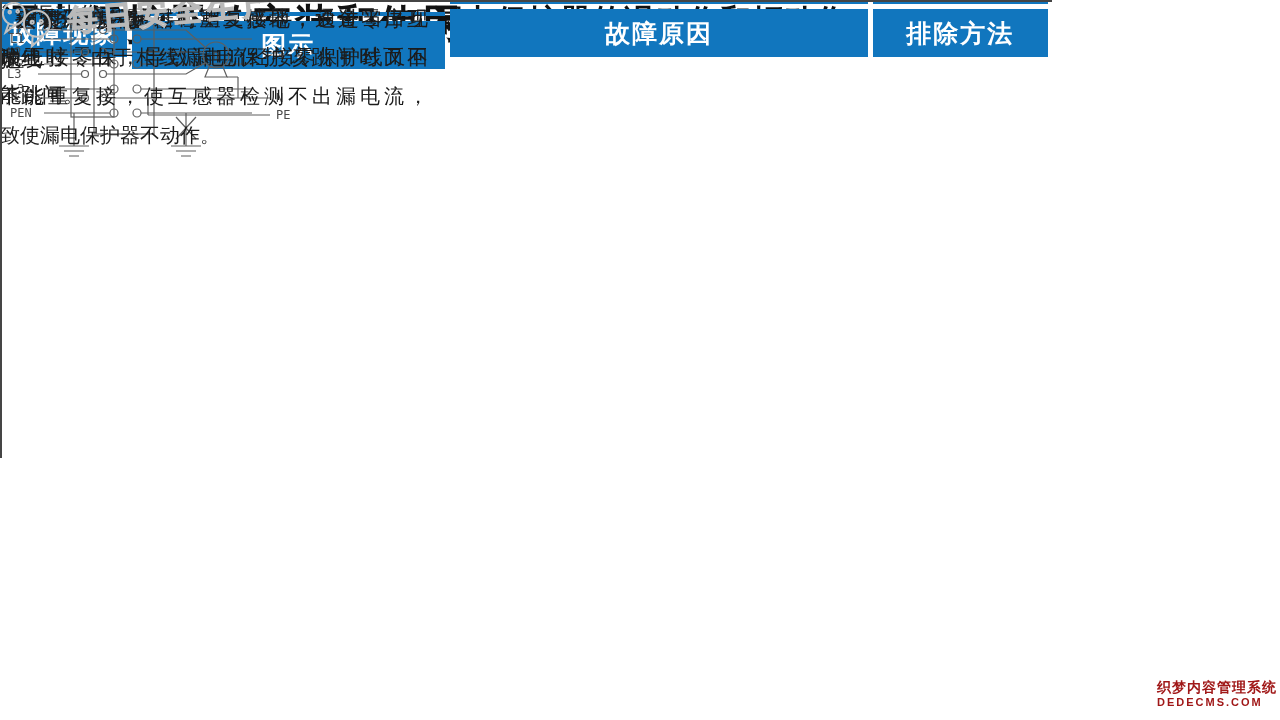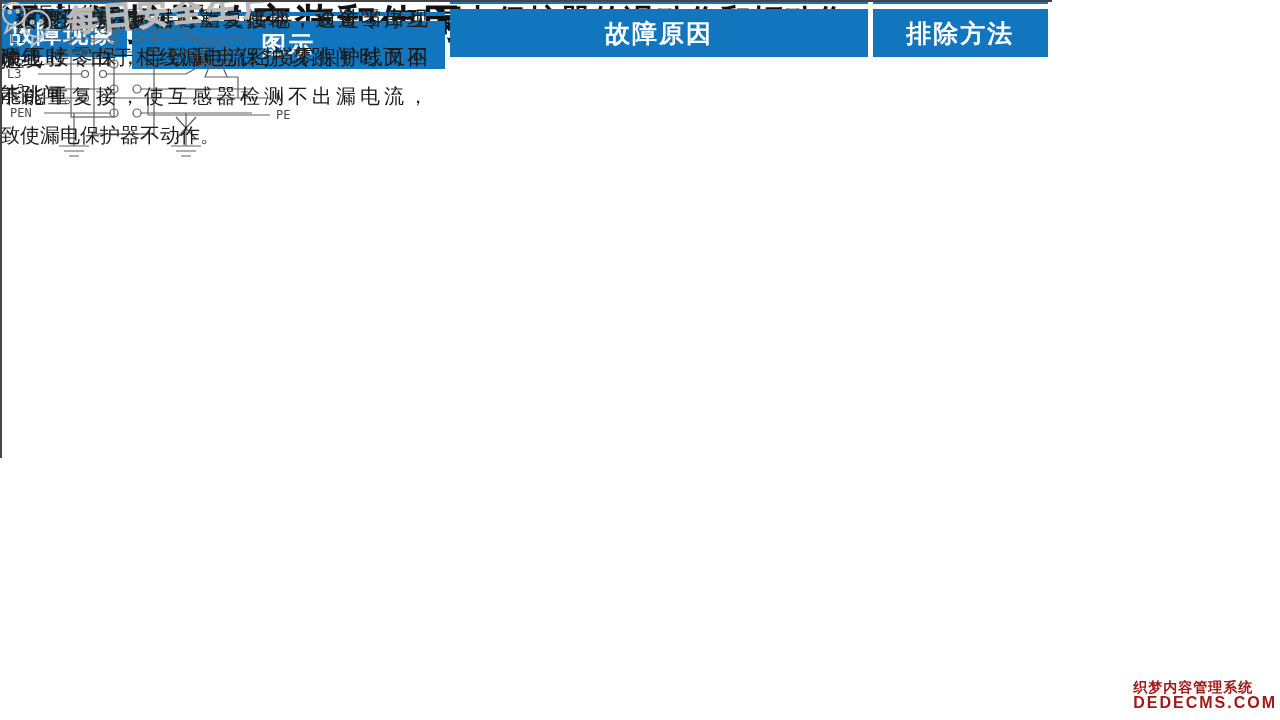--- a/index.html
+++ b/index.html
@@ -73,21 +73,21 @@
   }
   .watermark .wm-text {
     font-size:30px; font-weight:700; letter-spacing:5px; white-space:nowrap;
     color:#eeeeee; -webkit-text-stroke:1.2px #b9b9b9;
   }
   .footer {
     right:3px; top:680px; text-align:left; color:#A01818; font-weight:bold;
     text-shadow:1px 1px 0 #fff,-1px -1px 0 #fff,1px -1px 0 #fff,-1px 1px 0 #fff;
   }
   .footer .f1 { font-size:14px; line-height:15px; letter-spacing:1px; }
-  .footer .f2 { font-size:16px; line-height:15px; letter-spacing:2px; }
+  .footer .f2 { font-size:11px; line-height:15px; letter-spacing:2px; }
 </style>
 </head>
 <body>
 
 <div class="slide">
 
   <div class="abs accent hd-square"></div>
   <div class="abs accent hd-smallbar"></div>
   <div class="abs hd-title">漏电保护器的安装和使用</div>
   <div class="abs accent hd-longbar"></div>

